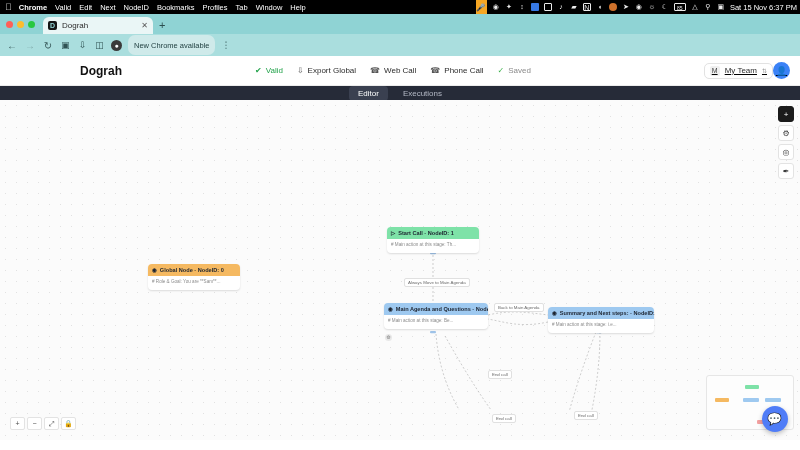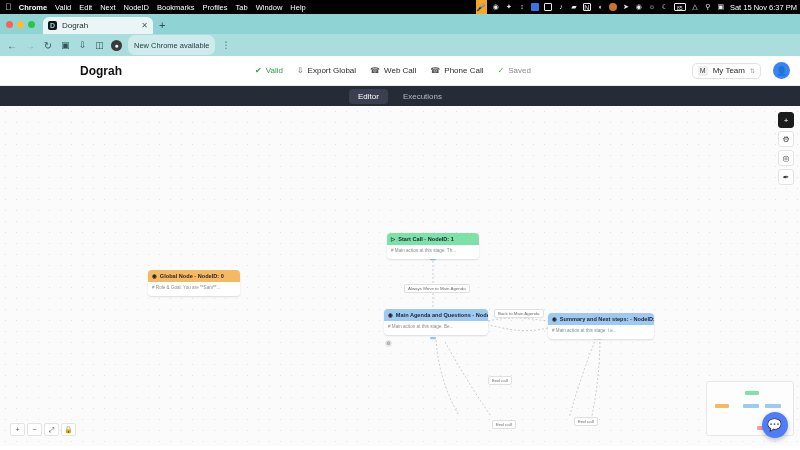--- a/index.html
+++ b/index.html
@@ -126,42 +126,42 @@
     display: flex; align-items: center; gap: 4px;
     font-size: 8px; color: #2b2b2b; white-space: nowrap;
   }
   .hdr-act .gi { font-size: 8px; color: #555; }
   .valid { color: #24a34c; }
   .valid .gi { color: #24a34c; }
   .saved { color: #8a8a8a; }
   .saved .gi { color: #3bb24b; }
   .hdr-right {
     position: absolute; right: 10px;
-    display: flex; align-items: center; gap: 12px;
+    display: flex; align-items: center; gap: 0; text-decoration: underline;
   }
   .team-pill {
     display: flex; align-items: center; gap: 5px;
     border: 1px solid #e2e2e2; border-radius: 5px;
     padding: 2px 5px; font-size: 8px; color: #2b2b2b;
     background: #fff;
   }
   .team-badge {
     width: 10px; height: 10px; border-radius: 2px; background: #efefef;
     font-size: 7px; line-height: 10px; text-align: center; color: #444;
   }
   .team-chev { font-size: 6px; color: #9a9a9a; }
   .avatar {
     width: 17px; height: 17px; border-radius: 50%;
     background: #3b82f6; display:flex; align-items:center; justify-content:center;
     color: #fff; font-size: 9px;
   }
 
   
   .darknav {
-    height: 20px; background: #262b38;
+    height: 14px; background: #262b38;
     display: flex; align-items: center; justify-content: center;
     gap: 6px;
   }
   .dtab {
     font-size: 8px; color: #b3b8c4;
     padding: 3px 9px; border-radius: 4px;
   }
   .dtab.active { background: #3a4050; color: #ffffff; }
 
   

